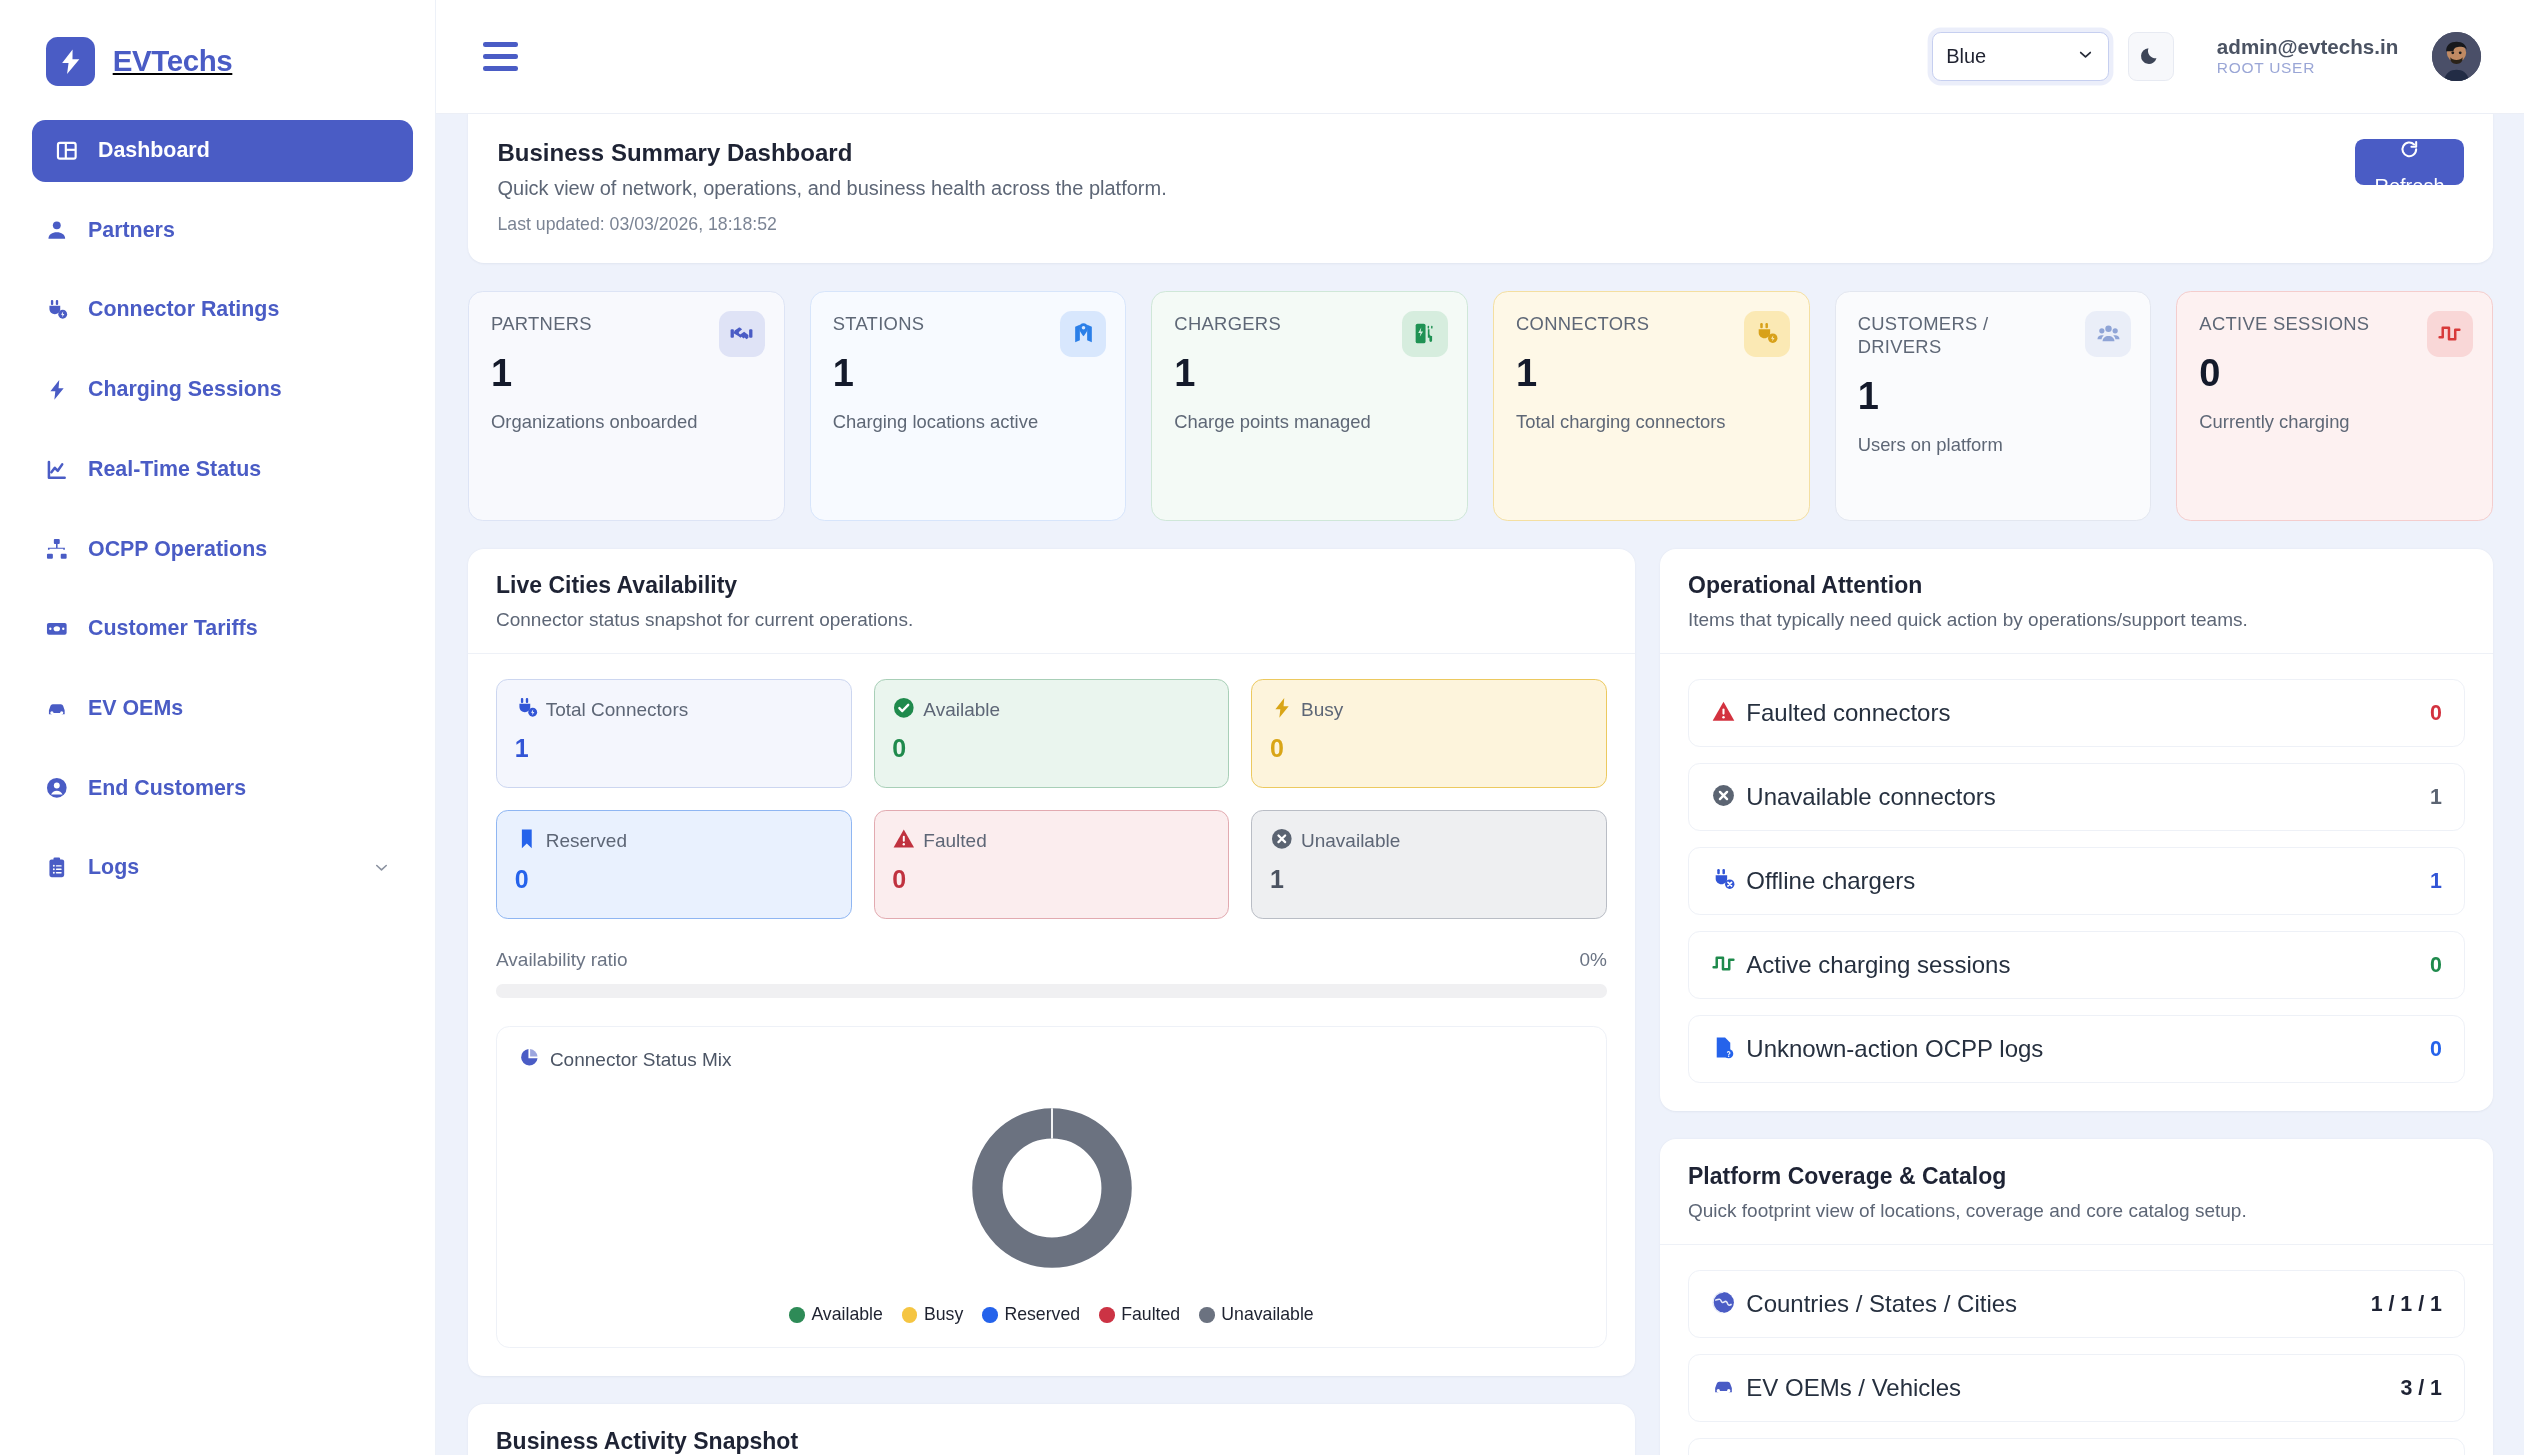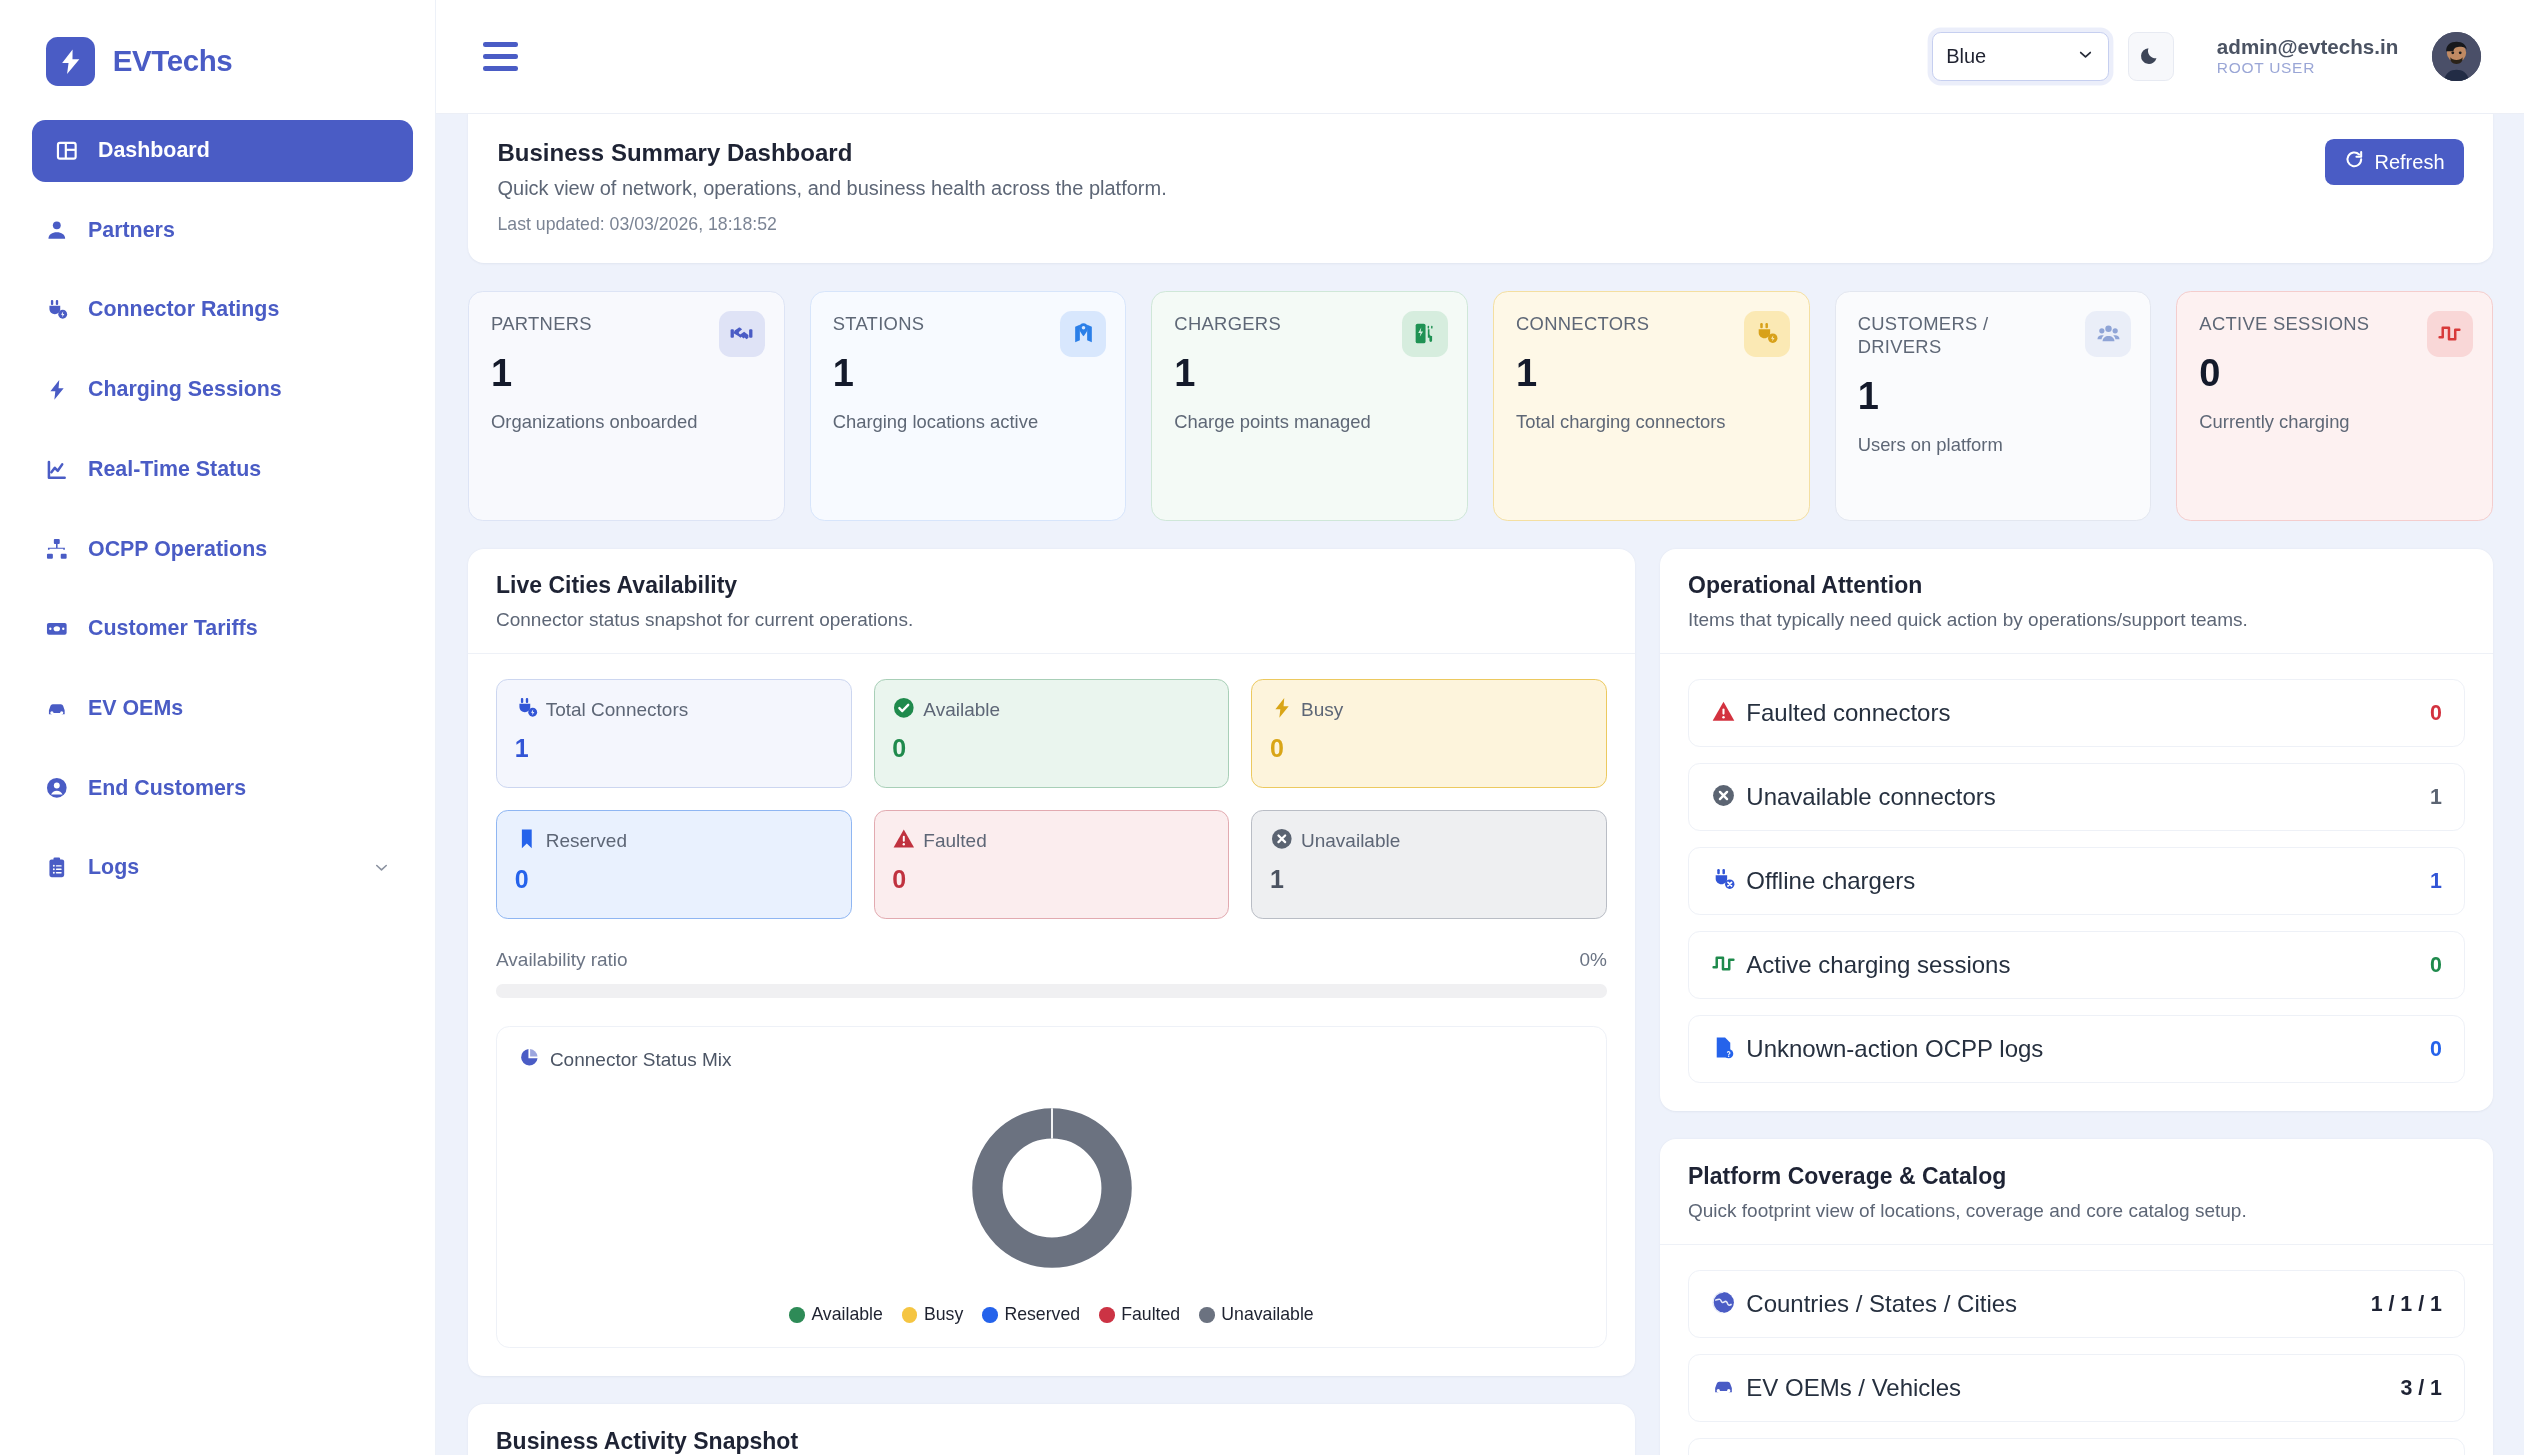--- a/index.html
+++ b/index.html
@@ -16,20 +16,21 @@
     width: 436px; height: 1455px;
     background: #ffffff;
     border-right: 1.5px solid #edf1f8;
     flex: 0 0 436px;
     padding: 0;
   }
   .brand {
     display: flex; align-items: center; gap: 17.7px;
     padding: 26.5px 0 0 46px;
     height: 96px;
+    text-decoration: underline;
   }
   .brand-logo {
     width: 49px; height: 49px; border-radius: 11.8px;
     background: #4a5cc5;
     display: flex; align-items: center; justify-content: center;
     flex: 0 0 49px;
   }
   .brand-logo svg { width: 29.5px; height: 29.5px; display:block; }
   .brand-name {
     font-size: 29.5px; font-weight: 600; color: #4a5cc5;
@@ -127,20 +128,21 @@
   .page-head .upd { font-size: 17.7px; color: #7b8494; }
   .refresh-btn {
     margin-left: auto;
     background: #4a5cc5; color: #fff;
     border: none; border-radius: 8.8px;
     height: 46px; padding: 0 19px;
     display: flex; align-items: center; gap: 10.3px;
     font-size: 20px; font-weight: 500;
     font-family: "Liberation Sans", sans-serif;
     cursor: pointer;
+    flex-direction: column;
   }
   .refresh-btn svg { width: 20.6px; height: 20.6px; }
 
   
   .kpi-row {
     display: grid; grid-template-columns: repeat(6, 1fr);
     gap: 25px; margin-top: 28px;
   }
   .kpi {
     border-radius: 14.7px; border: 1.5px solid #dde4f5;

